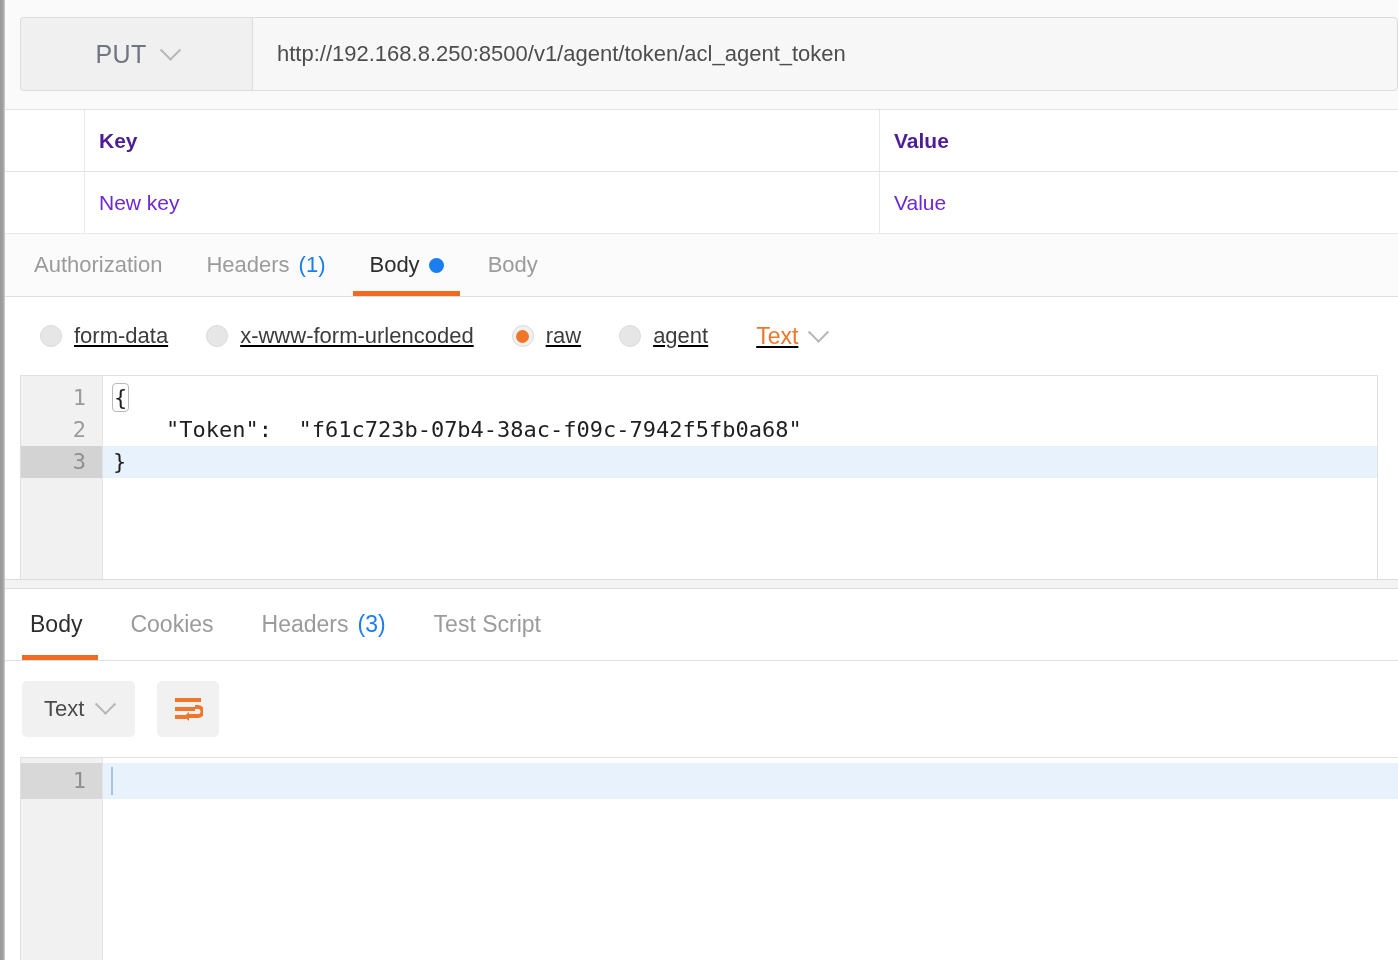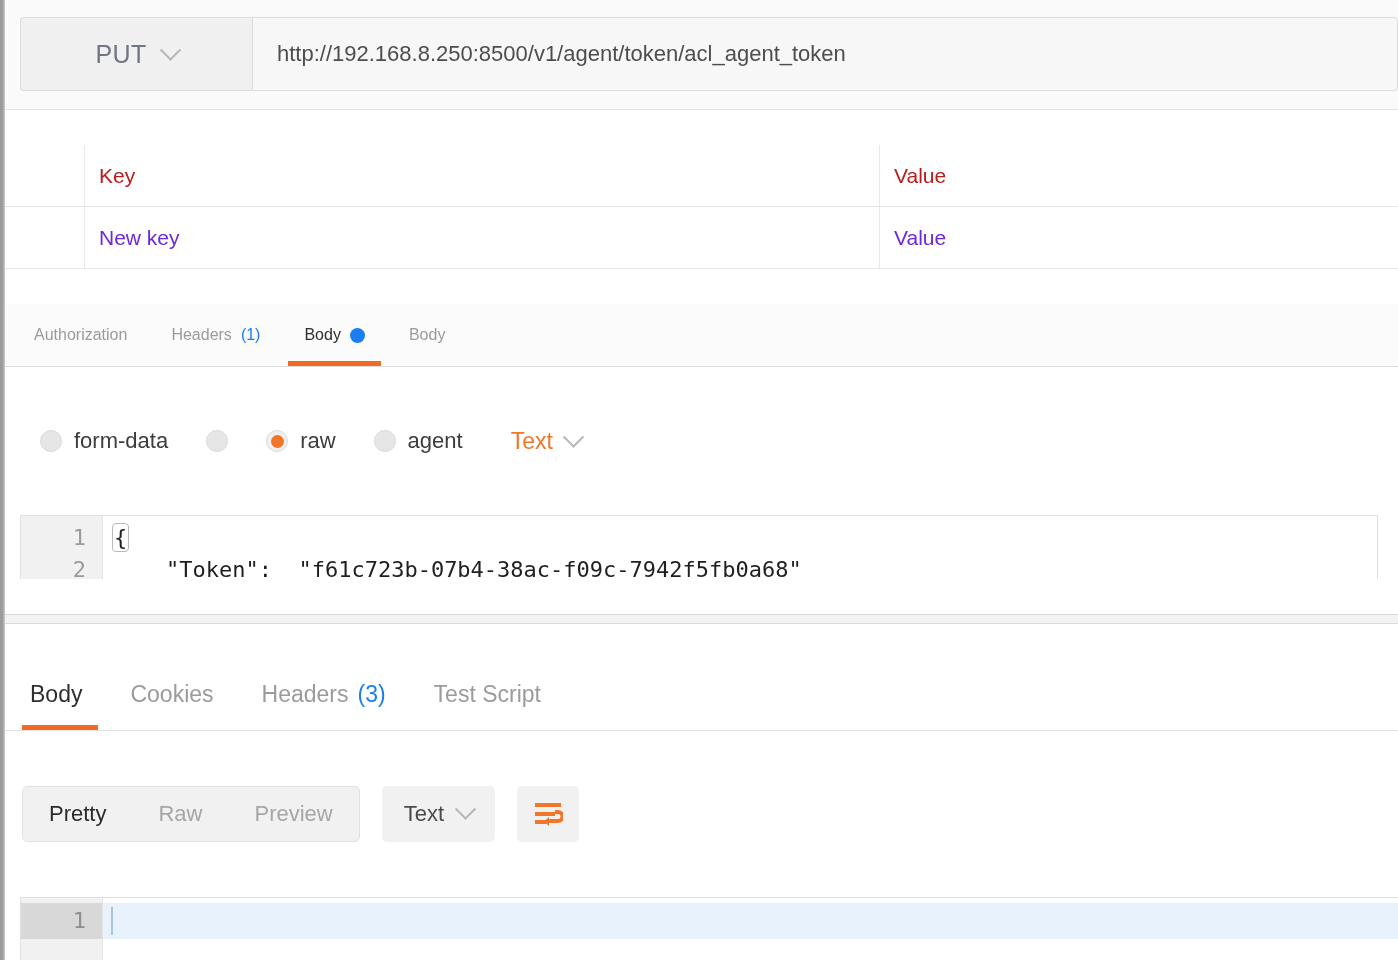--- a/index.html
+++ b/index.html
@@ -12,21 +12,20 @@
     font-family: "Liberation Sans", sans-serif;
     -webkit-font-smoothing: antialiased;
   }
   #app {
     position: relative;
     width: 1398px;
     height: 960px;
     background: #ffffff;
     display: flex;
     flex-direction: column;
-    gap: 35px;
   }
 
   
   .window-edge {
     position: absolute;
     left: 0; top: 0;
     width: 5px; height: 960px;
     background: linear-gradient(to right, #9a9a9a 0%, #9e9e9e 55%, #cfcfcf 100%);
     z-index: 30;
   }
@@ -96,41 +95,41 @@
   .kv-cell {
     display: flex;
     align-items: center;
     padding-left: 14px;
     font-size: 21px;
     overflow: hidden;
     white-space: nowrap;
   }
   .kv-key   { width: 795px; border-right: 1px solid #e8e8e8; }
   .kv-value { flex: 1; }
-  .kv-head  { color: #b91c1c; font-weight: normal; }
+  .kv-head  { color: #4c1d95; font-weight: bold; }
   .kv-ph    { color: #6d28d9; }
 
   
   .tabs-bar {
     height: 63px;
     min-height: 63px;
     background: #fbfbfb;
     display: flex;
     align-items: flex-end;
     padding-left: 28px;
     border-bottom: 1px solid #dedede;
   }
   .tab {
     position: relative;
     height: 62px;
     display: flex;
     align-items: center;
     gap: 9px;
     padding: 0 22px;
-    font-size: 16px;
+    font-size: 22px;
     color: #9b9b9b;
     cursor: pointer;
     white-space: nowrap;
   }
   .tab:first-child { padding-left: 6px; }
   .tab.active { color: #2e2e2e; }
   .tab.active::after {
     content: "";
     position: absolute;
     left: 6px; right: 6px; bottom: 0;
@@ -147,20 +146,21 @@
 
   
   .radio-row {
     height: 78px;
     min-height: 78px;
     background: #ffffff;
     display: flex;
     align-items: center;
     padding-left: 40px;
     gap: 10px;
+    text-decoration: underline;
   }
   .radio-opt {
     display: flex;
     align-items: center;
     gap: 12px;
     padding-right: 28px;
     font-size: 22px;
     color: #3c3c3c;
     cursor: pointer;
     white-space: nowrap;
@@ -417,20 +417,21 @@
     </div>
   </div>
 
   <div class="radio-row">
     <div class="radio-opt">
       <span class="radio-mark"></span>
       <span>form-data</span>
     </div>
     <div class="radio-opt">
       <span class="radio-mark"></span>
+      <span>x-www-form-urlencoded</span>
     </div>
     <div class="radio-opt selected">
       <span class="radio-mark"></span>
       <span>raw</span>
     </div>
     <div class="radio-opt">
       <span class="radio-mark"></span>
       <span>agent</span>
     </div>
     <div class="lang-select">
@@ -466,25 +467,20 @@
     <div class="rtab">
       <span>Headers</span>
       <span class="tab-count">(3)</span>
     </div>
     <div class="rtab">
       <span>Test Script</span>
     </div>
   </div>
 
   <div class="resp-toolbar">
-    <div class="seg-group">
-      <div class="seg active">Pretty</div>
-      <div class="seg">Raw</div>
-      <div class="seg">Preview</div>
-    </div>
     <div class="fmt-select">
       <span class="fmt-label">Text</span>
       <span class="chev"></span>
     </div>
     <div class="wrap-btn">
       <svg width="30" height="26" viewBox="0 0 30 26">
         <rect x="2" y="2" width="26" height="4" fill="#f0762b"></rect>
         <rect x="2" y="11" width="20" height="4" fill="#f0762b"></rect>
         <path d="M22 11 h3 a4.5 4.5 0 0 1 0 9 h-11" fill="none" stroke="#f0762b" stroke-width="4"></path>
         <path d="M16 16 l-5 4.5 l5 4.5 z" fill="#f0762b"></path>

